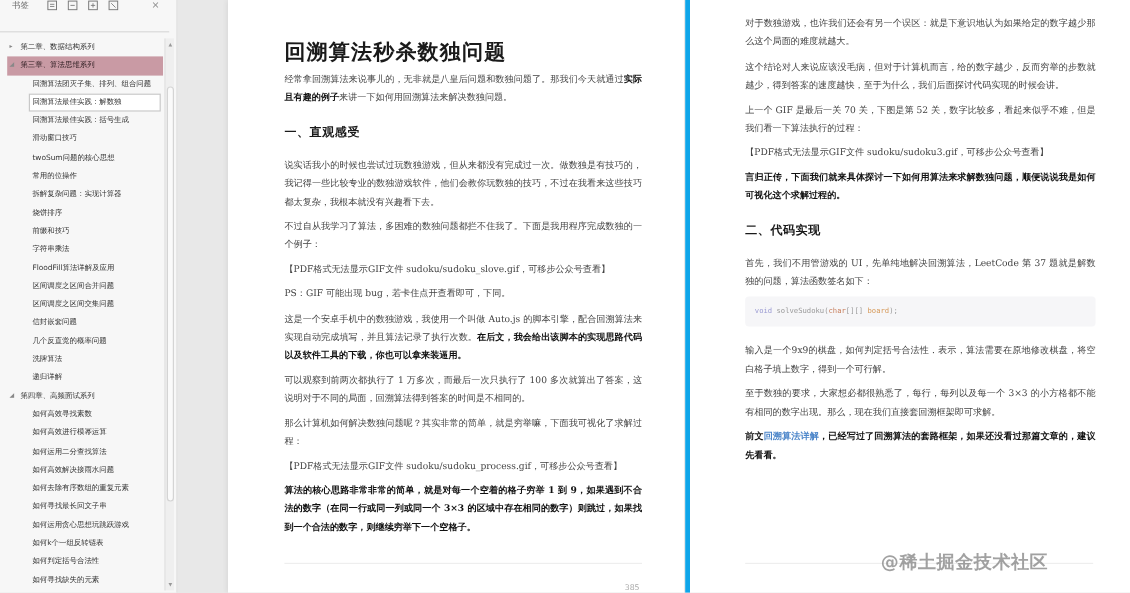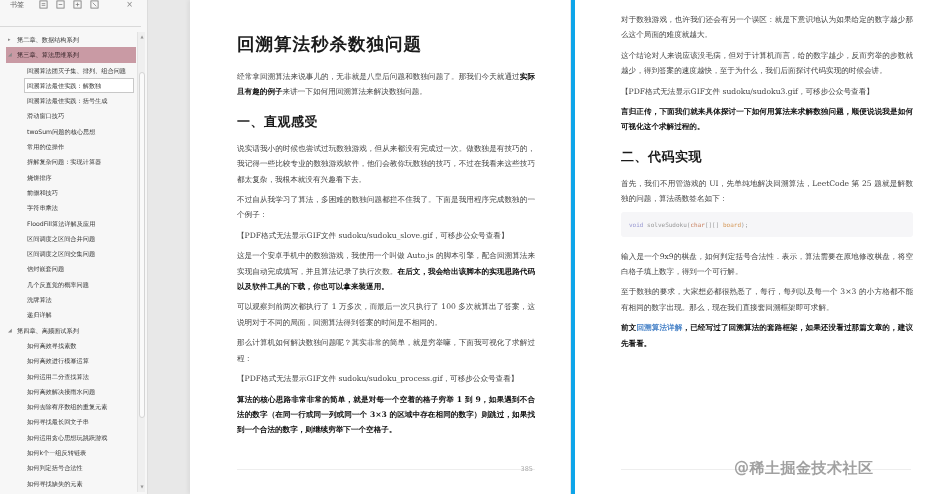--- a/index.html
+++ b/index.html
@@ -27,36 +27,36 @@
   .sb-scroll .arrow-down { bottom: 2px; }
   .sb-thumb { position: absolute; left: 1px; top: 40px; width: 6px; height: 346px; background: #fafafa; border: 1px solid #d4d4d4; border-radius: 3px; }
 
   
   .page { position: absolute; top: 0; background: #fff; height: 494px; }
   .page-left { left: 190px; width: 380px; box-shadow: -2px 0 4px rgba(0,0,0,0.06); }
   .page-right { left: 571px; width: 430px; border-left: 4px solid #0ea5e9; }
   .content { position: absolute; font-family: "DejaVu Serif", serif; color: #333; }
   .page-left .content { left: 47px; top: 32px; width: 298px; }
   .page-right .content { left: 46px; top: 12px; width: 292px; }
-  .h1 { font-size: 17.5px; font-weight: bold; color: #1a1a1a; letter-spacing: 1px; margin-bottom: 13px; line-height: 24px; }
-  .h2 { font-size: 13px; font-weight: bold; color: #1a1a1a; letter-spacing: 0.5px; margin: 13px 0 10px; line-height: 18px; }
+  .h1 { font-size: 17.5px; font-weight: bold; color: #1a1a1a; letter-spacing: 1px; margin-bottom: 2px; line-height: 24px; }
+  .h2 { font-size: 10px; font-weight: bold; color: #1a1a1a; letter-spacing: 0.5px; margin: 13px 0 10px; line-height: 18px; }
   .p { font-size: 7.6px; line-height: 15.4px; margin-bottom: 5px; color: #444; text-align: justify; }
   .p b { color: #111; }
   .p.bold { font-weight: bold; color: #111; }
   .gif-note { font-size: 7.6px; line-height: 15.4px; margin-bottom: 5px; color: #444; }
   .link { color: #4b85c9; }
   .code { background: #f6f6f8; border-radius: 3px; padding: 9px 8px; margin: 4px 0 12px; font-family: "DejaVu Sans Mono", monospace; font-size: 6px; color: #999; }
   .code .kw { color: #9a9ad2; }
   .code .type { color: #c87e5c; }
   .code .param { color: #d69a5a; }
   .footer-line { position: absolute; height: 1px; background: #eee; }
   .page-left .footer-line { left: 47px; width: 298px; top: 469px; }
   .page-right .footer-line { left: 46px; width: 290px; top: 469px; }
   .page-num { position: absolute; font-size: 6.5px; color: #aaa; font-family: "DejaVu Sans", sans-serif; }
-  .page-left .page-num { right: 37px; top: 465px; }
+  .page-left .page-num { right: 37px; top: 486px; }
   .page-right .page-num { right: 37px; top: 463px; }
   .watermark { position: absolute; left: 734px; top: 459px; font-size: 15px; color: rgba(130,130,130,0.75); font-family: "DejaVu Sans", sans-serif; letter-spacing: 0.5px; white-space: nowrap; font-weight: bold; }
 </style>
 </head>
 <body>
 
 <div class="sidebar">
   <div class="sb-header">
     <span class="sb-title">书签</span>
     <span class="sb-tool">
@@ -129,38 +129,40 @@
 </div>
 
 <div class="page page-left">
   <div class="content">
     <div class="h1">回溯算法秒杀数独问题</div>
     <div class="p"><span>经常拿回溯算法来说事儿的，无非就是八皇后问题和数独问题了。那我们今天就通过</span><b>实际且有趣的例子</b><span>来讲一下如何用回溯算法来解决数独问题。</span></div>
     <div class="h2">一、直观感受</div>
     <div class="p">说实话我小的时候也尝试过玩数独游戏，但从来都没有完成过一次。做数独是有技巧的，我记得一些比较专业的数独游戏软件，他们会教你玩数独的技巧，不过在我看来这些技巧都太复杂，我根本就没有兴趣看下去。</div>
     <div class="p">不过自从我学习了算法，多困难的数独问题都拦不住我了。下面是我用程序完成数独的一个例子：</div>
     <div class="gif-note">【PDF格式无法显示GIF文件 sudoku/sudoku_slove.gif，可移步公众号查看】</div>
+    <div class="p">PS：GIF 可能出现 bug，若卡住点开查看即可，下同。</div>
     <div class="p"><span>这是一个安卓手机中的数独游戏，我使用一个叫做 Auto.js 的脚本引擎，配合回溯算法来实现自动完成填写，并且算法记录了执行次数。</span><b>在后文，我会给出该脚本的实现思路代码以及软件工具的下载，你也可以拿来装逼用。</b></div>
     <div class="p">可以观察到前两次都执行了 1 万多次，而最后一次只执行了 100 多次就算出了答案，这说明对于不同的局面，回溯算法得到答案的时间是不相同的。</div>
     <div class="p">那么计算机如何解决数独问题呢？其实非常的简单，就是穷举嘛，下面我可视化了求解过程：</div>
     <div class="gif-note">【PDF格式无法显示GIF文件 sudoku/sudoku_process.gif，可移步公众号查看】</div>
     <div class="p bold">算法的核心思路非常非常的简单，就是对每一个空着的格子穷举 1 到 9，如果遇到不合法的数字（在同一行或同一列或同一个 3×3 的区域中存在相同的数字）则跳过，如果找到一个合法的数字，则继续穷举下一个空格子。</div>
   </div>
   <div class="footer-line"></div>
   <div class="page-num">385</div>
 </div>
 
 <div class="page page-right">
   <div class="content">
     <div class="p">对于数独游戏，也许我们还会有另一个误区：就是下意识地认为如果给定的数字越少那么这个局面的难度就越大。</div>
     <div class="p">这个结论对人来说应该没毛病，但对于计算机而言，给的数字越少，反而穷举的步数就越少，得到答案的速度越快，至于为什么，我们后面探讨代码实现的时候会讲。</div>
+    <div class="p">上一个 GIF 是最后一关 70 关，下图是第 52 关，数字比较多，看起来似乎不难，但是我们看一下算法执行的过程：</div>
     <div class="gif-note">【PDF格式无法显示GIF文件 sudoku/sudoku3.gif，可移步公众号查看】</div>
     <div class="p bold">言归正传，下面我们就来具体探讨一下如何用算法来求解数独问题，顺便说说我是如何可视化这个求解过程的。</div>
     <div class="h2">二、代码实现</div>
-    <div class="p">首先，我们不用管游戏的 UI，先单纯地解决回溯算法，LeetCode 第 25 题就是解数独的问题，算法函数签名如下：</div>
+    <div class="p">首先，我们不用管游戏的 UI，先单纯地解决回溯算法，LeetCode 第 37 题就是解数独的问题，算法函数签名如下：</div>
     <div class="code"><span class="kw">void</span><span> solveSudoku(</span><span class="type">char</span><span>[][]</span><span class="param"> board</span><span>);</span></div>
     <div class="p">输入是一个9x9的棋盘，如何判定括号合法性 . 表示，算法需要在原地修改棋盘，将空白格子填上数字，得到一个可行解。</div>
     <div class="p">至于数独的要求，大家想必都很熟悉了，每行，每列以及每一个 3×3 的小方格都不能有相同的数字出现。那么，现在我们直接套回溯框架即可求解。</div>
     <div class="p bold"><span>前文</span><span class="link">回溯算法详解</span><span>，已经写过了回溯算法的套路框架，如果还没看过那篇文章的，建议先看看。</span></div>
   </div>
   <div class="footer-line"></div>
   <div class="page-num">386</div>
 </div>
 
 <div class="watermark">@稀土掘金技术社区</div>

